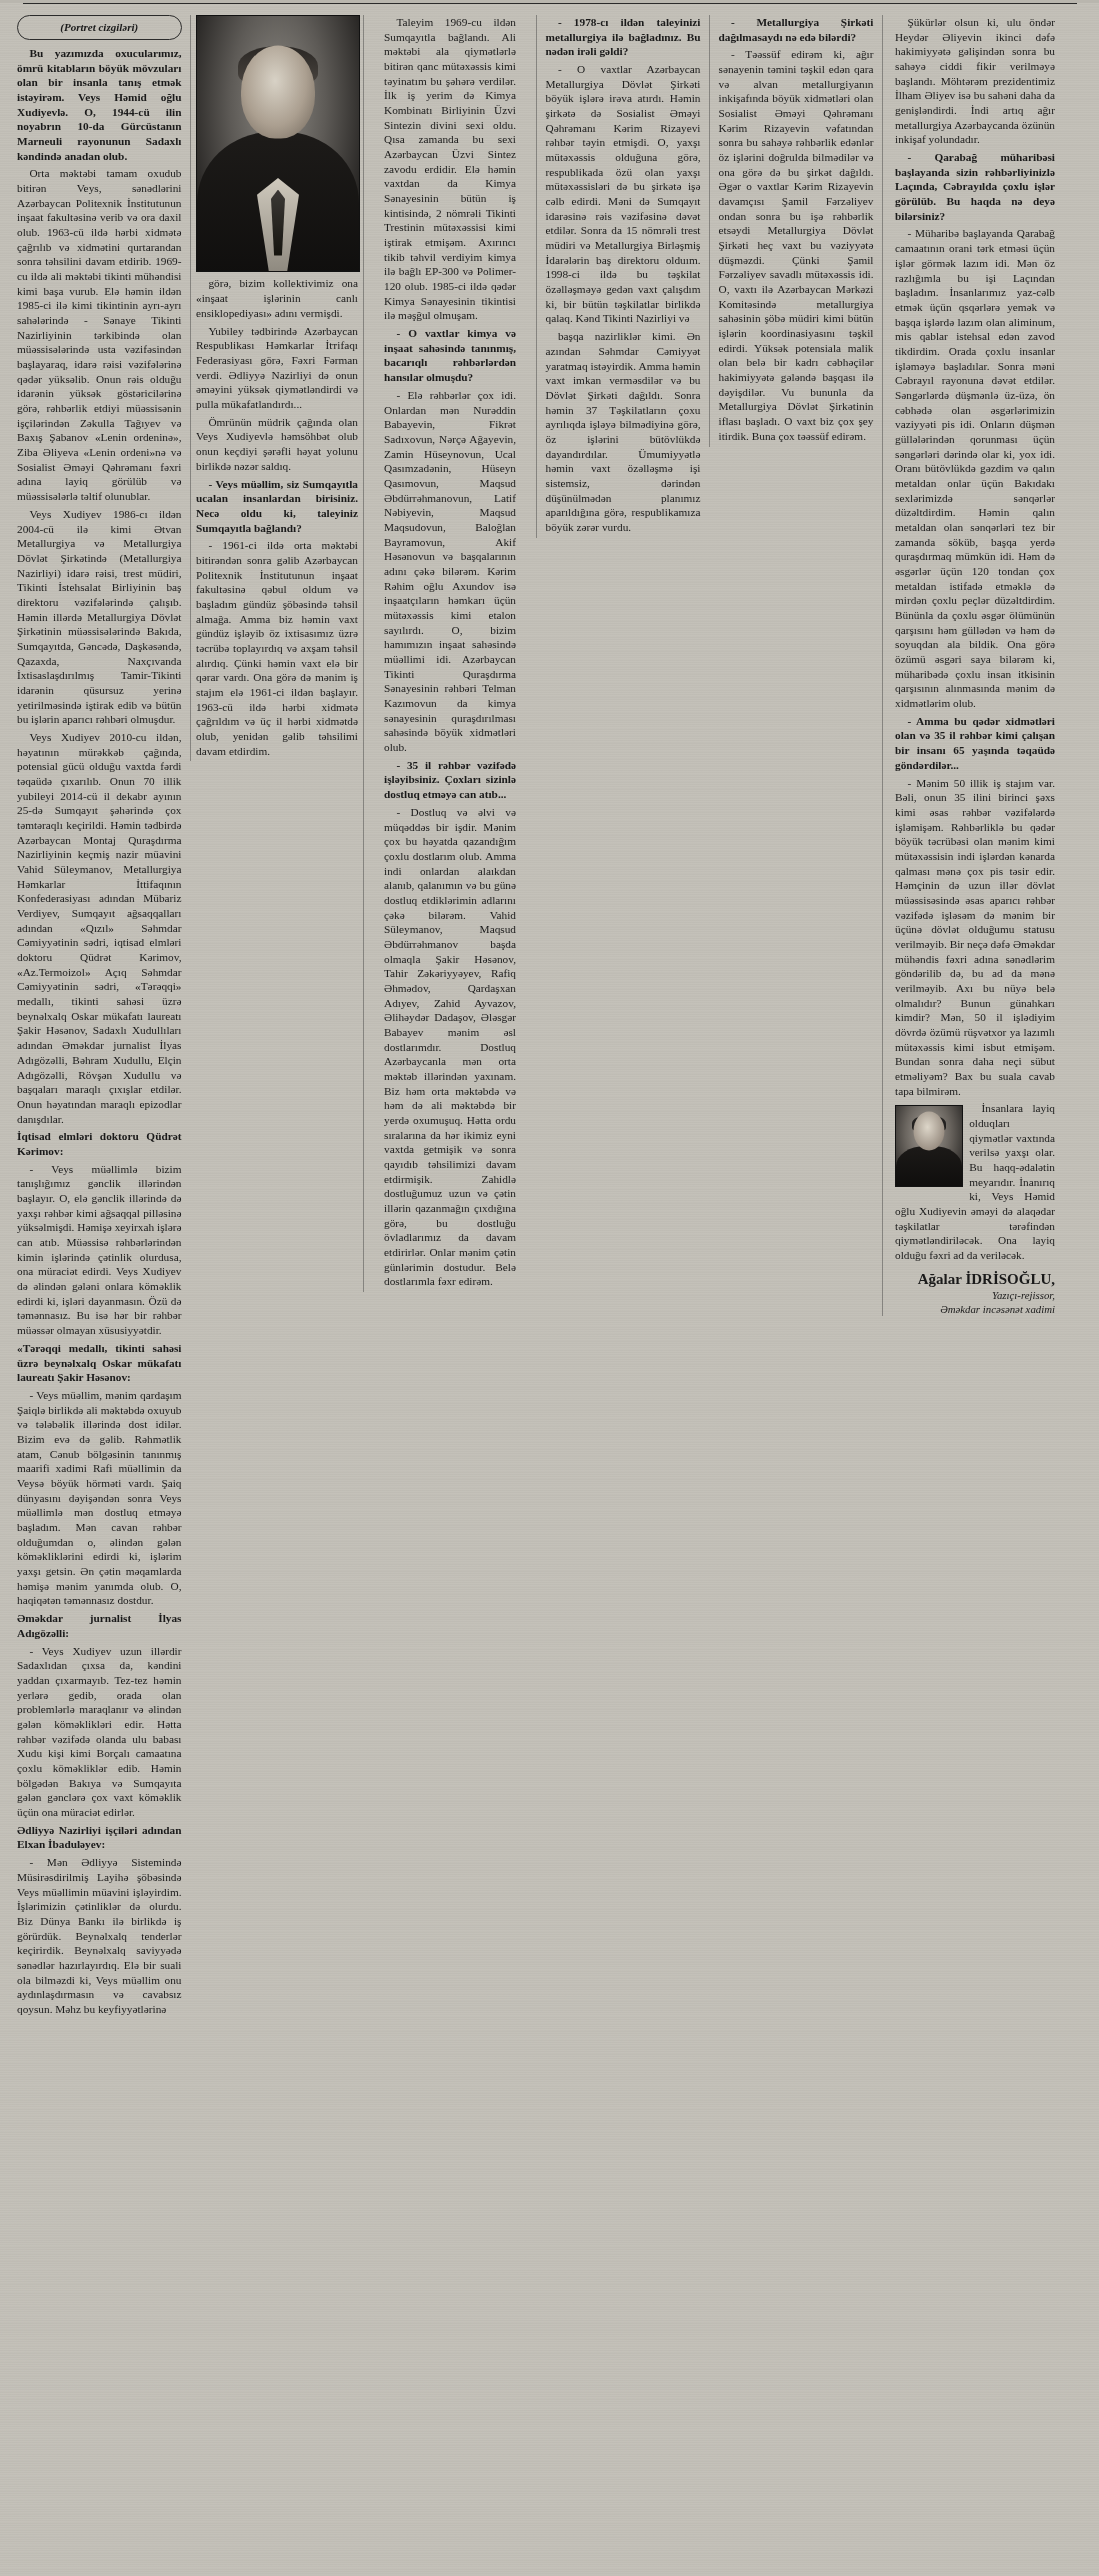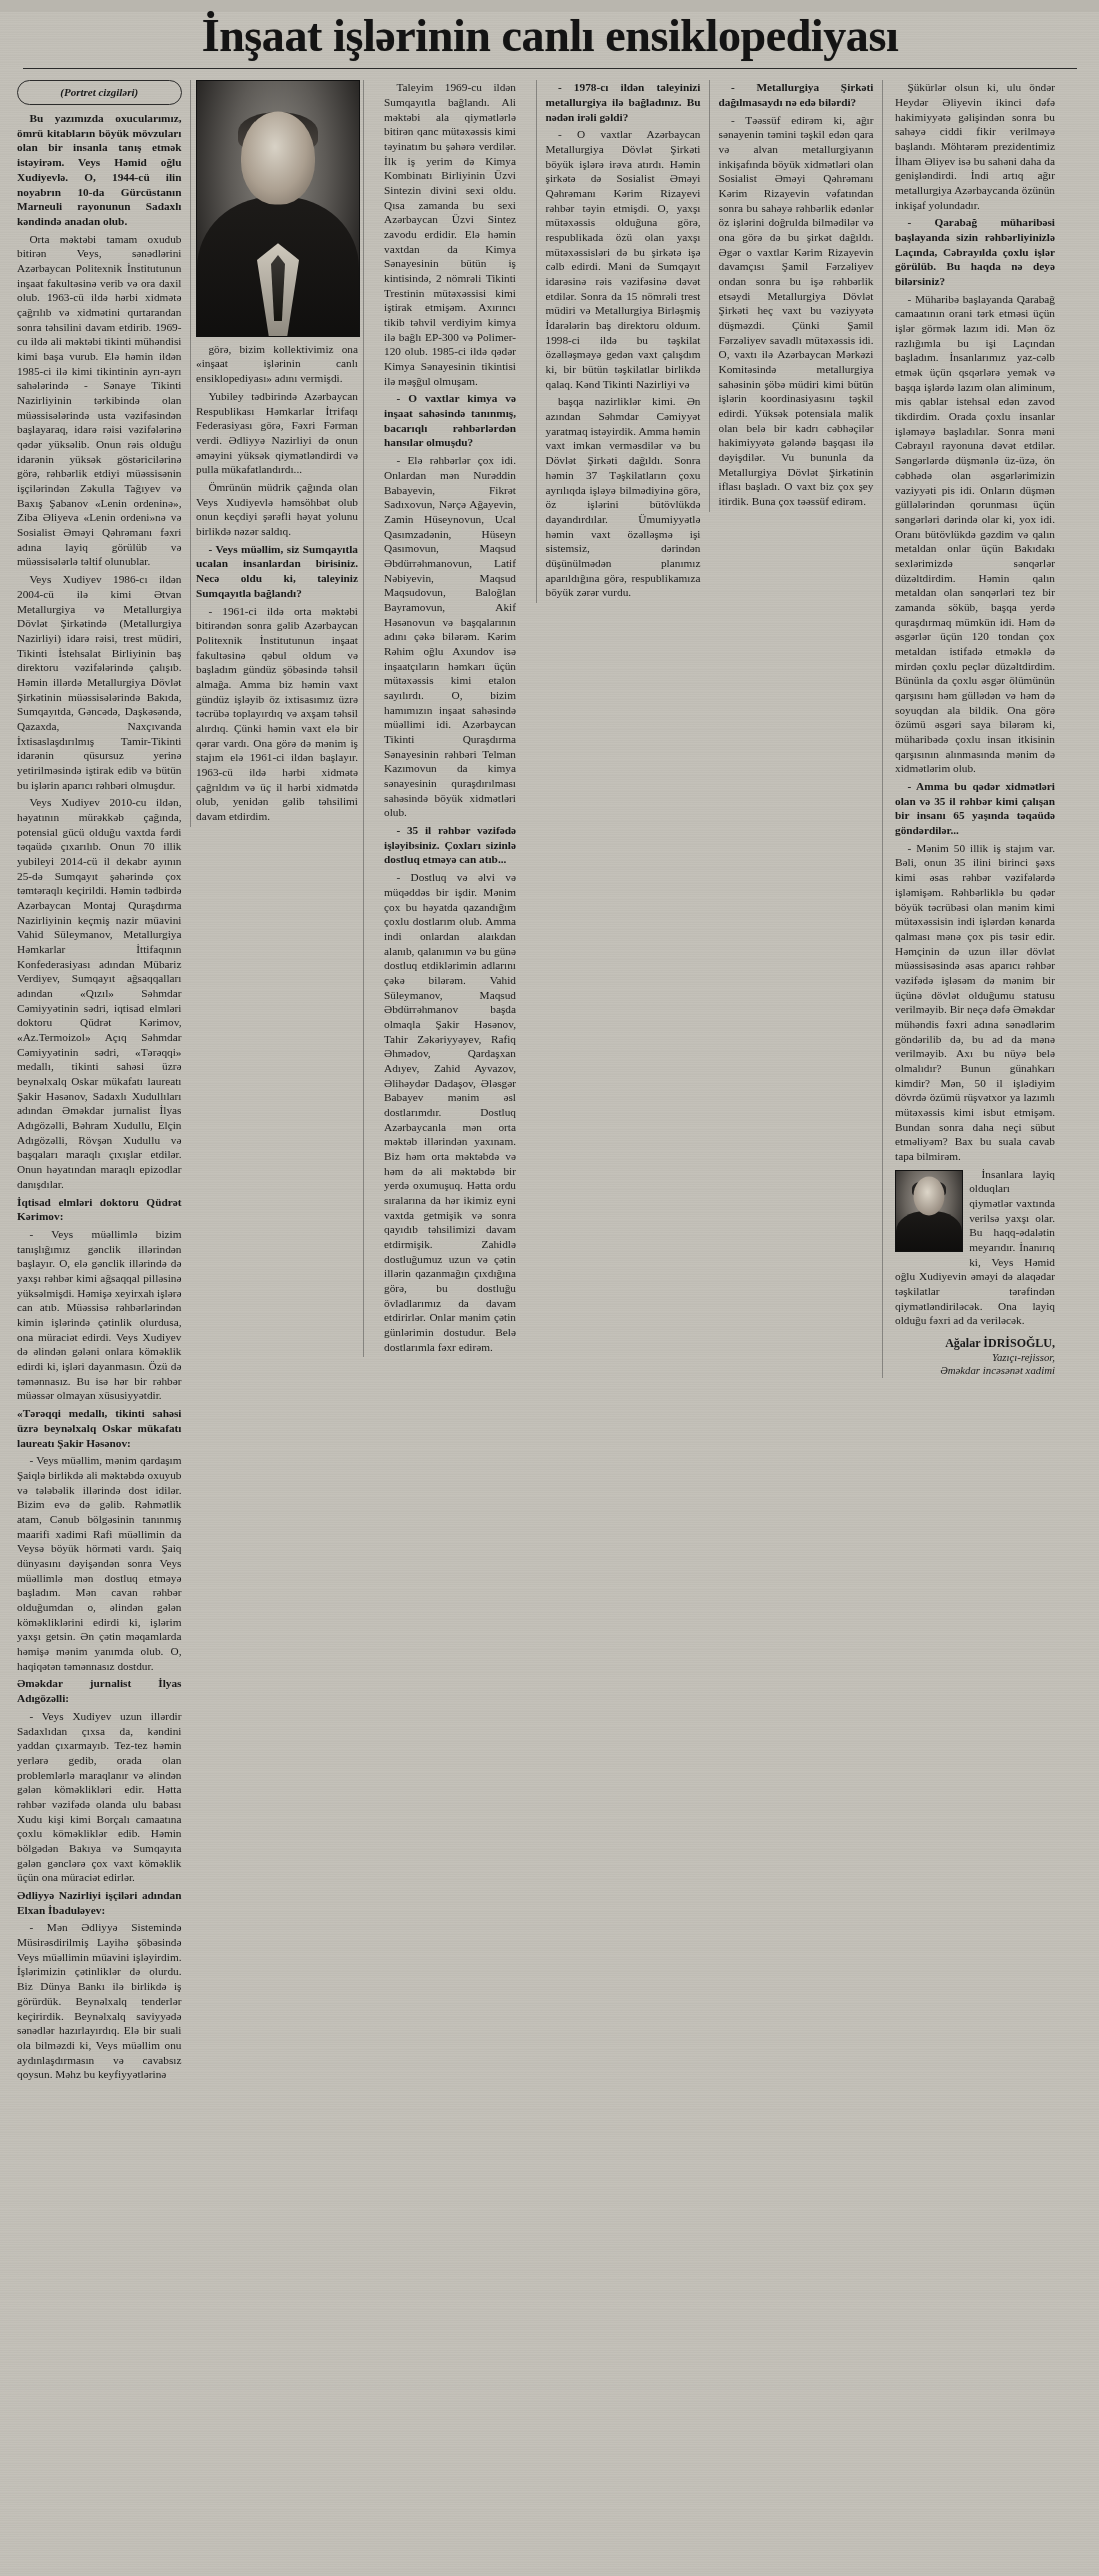--- a/index.html
+++ b/index.html
@@ -168,31 +168,30 @@
     position:absolute;left:50%;bottom:-8%;transform:translateX(-50%);
     width:66px;height:46px;border-radius:44% 44% 0 0;
     background:linear-gradient(180deg,#1c1a18,#0d0c0b);
   }
   .sig{
     text-align:right;
     margin-top:4.6px;
     line-height:1.25;
     font-size:10.8px;
   }
-  .sig .nm{font-weight:bold;font-size:12px;}
+  .sig .nm{font-weight:bold;font-size:15px;}
   .sig .rl{font-style:italic;}
   .clearfix::after{content:"";display:block;clear:both;}
 </style>
 </head>
 <body>
 
 <div class="page">
 
 
-  <h1 class="headline">İnşaat işlərinin canlı ensiklopediyası</h1>
   <hr class="rule">
 
   <div class="cols">
 
     <div class="col c1">
       <div class="portrait-box">
         <div class="t">(Portret cizgiləri)</div>
       </div>
       <p class="b">Bu yazımızda oxucularımız, ömrü kitabların böyük mövzuları olan bir insanla tanış etmək istəyirəm. Veys Həmid oğlu Xudiyevlə. O, 1944-cü ilin noyabrın 10-da Gürcüstanın Marneuli rayonunun Sadaxlı kəndində anadan olub.</p>
       <p>Orta məktəbi tamam oxudub bitirən Veys, sənədlərini Azərbaycan Politexnik İnstitutunun inşaat fakultəsinə verib və ora daxil olub. 1963-cü ildə hərbi xidmətə çağrılıb və xidmətini qurtarandan sonra təhsilini davam etdirib. 1969-cu ildə ali məktəbi tikinti mühəndisi kimi başa vurub. Elə həmin ildən 1985-ci ilə kimi tikintinin ayrı-ayrı sahələrində - Sənaye Tikinti Nazirliyinin tərkibində olan müəssisələrində usta vəzifəsindən başlayaraq, idarə rəisi vəzifələrinə qədər yüksəlib. Onun rəis olduğu idarənin yüksək göstəricilərinə görə, rəhbərlik etdiyi müəssisənin işçilərindən Zəkulla Tağıyev və Baxış Şabanov «Lenin ordeninə», Ziba Əliyeva «Lenin ordeni»nə və Sosialist Əməyi Qəhrəmanı fəxri adına layiq görülüb və müəssisələrlə təltif olunublar.</p>

